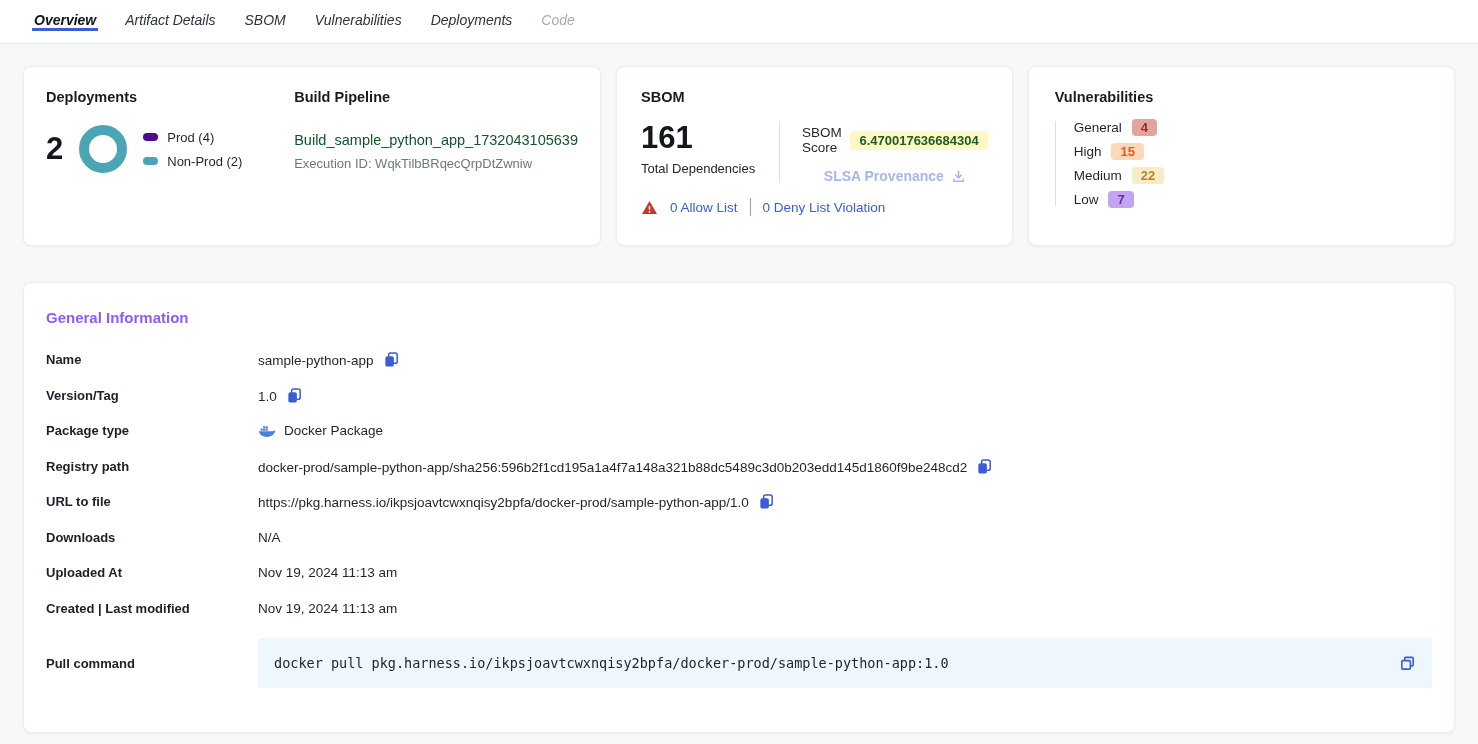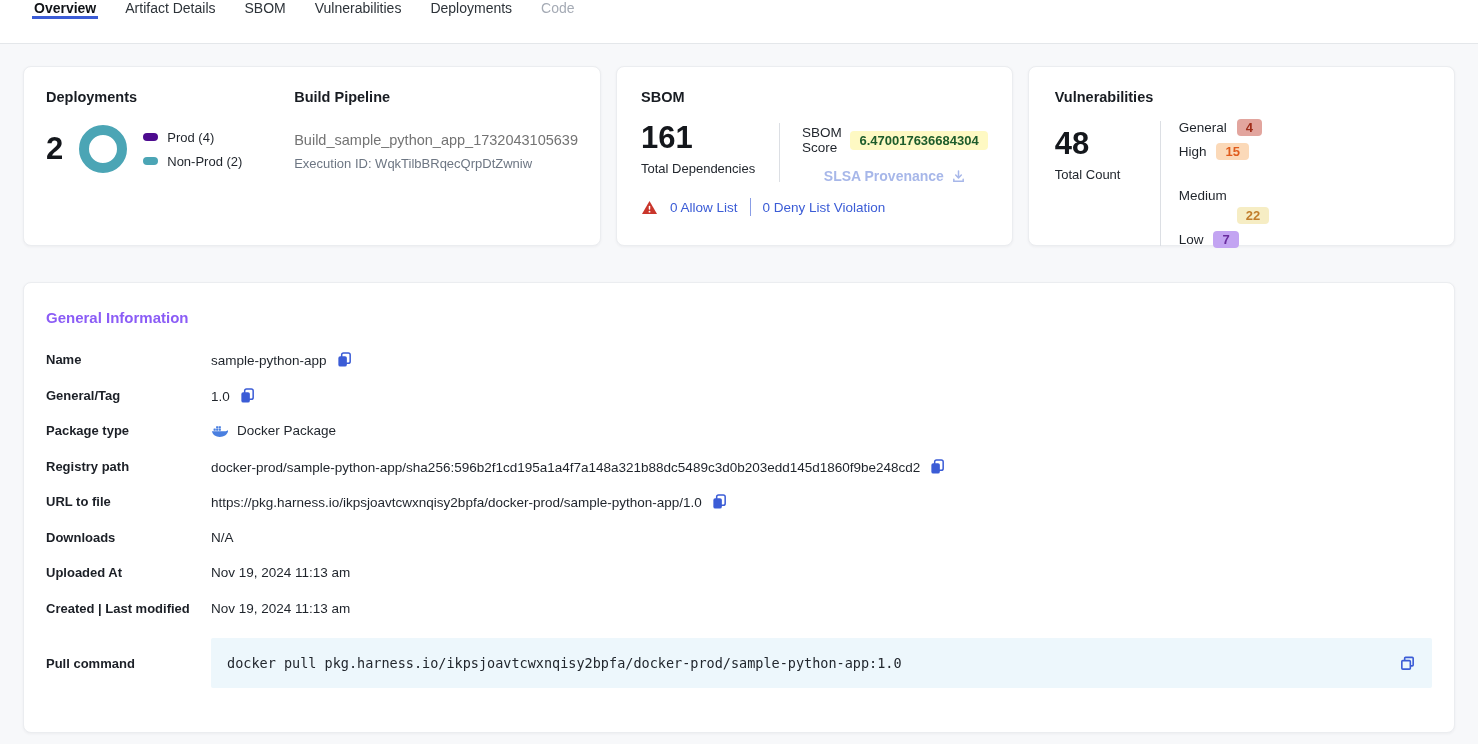--- a/index.html
+++ b/index.html
@@ -9,23 +9,24 @@
     background: #f7f8fa;
     color: #1f242b;
     overflow: hidden;
   }
   
   .tabbar {
     background: #fff;
     height: 44px;
     border-bottom: 1px solid #e4e7ea;
     display: flex;
-    align-items: flex-start;
+    align-items: center;
     padding-left: 32px;
     gap: 25px;
+    font-style: italic;
   }
   .tab {
     display: flex;
     align-items: center;
     font-size: 14px;
     color: #2d3339;
     cursor: pointer;
     border-bottom: 3px solid transparent;
     padding: 0 2px;
   }
@@ -53,21 +54,21 @@
     border: 10px solid #4ba5b5;
   }
   .legend { display: flex; flex-direction: column; gap: 9px; }
   .legend-item { display: flex; align-items: center; gap: 9px; font-size: 13px; color: #1f242b; }
   .swatch { width: 15px; height: 8px; border-radius: 4px; }
   .swatch.prod { background: #4d0b8f; }
   .swatch.nonprod { background: #4ba5b5; }
   .bp-col { flex: 1; padding-left: 22px; }
   .bp-link {
     display: inline-block; margin-top: 27px;
-    color: #737373; font-size: 14.5px; text-decoration: none; cursor: pointer;
+    color: #14532d; font-size: 14.5px; text-decoration: none; cursor: pointer;
   }
   .bp-exec { margin-top: 7px; color: #6d7683; font-size: 13px; }
 
   
   .card-sbom { width: 402px; height: 180px; padding: 22px 24px; }
   .sbom-mid { display: flex; align-items: stretch; margin-top: 16px; }
   .sbom-left { width: 138px; }
   .big-num { font-size: 31px; font-weight: 700; color: #14171c; line-height: 1.1; }
   .muted-label { font-size: 13px; color: #22272e; margin-top: 6px; }
   .vdivider { width: 1px; background: #dcdfe4; margin: 2px 0; }
@@ -94,27 +95,27 @@
   .vuln-mid { display: flex; margin-top: 14px; }
   .vuln-left { width: 105px; padding-top: 8px; }
   .vuln-list { padding-left: 18px; display: flex; flex-direction: column; gap: 7px; }
   .vuln-row { display: flex; align-items: center; gap: 10px; font-size: 13.5px; }
   .sev-badge {
     font-size: 13px; font-weight: 600;
     padding: 1px 9px; border-radius: 4px; min-width: 14px; text-align: center;
   }
   .sev-critical { background: #e2a59e; color: #9e2c19; }
   .sev-high { background: #fbd9b8; color: #e05c1c; }
-  .sev-medium { background: #f6edc4; color: #c17d2b; margin-top: 40px; }
+  .sev-medium { background: #f6edc4; color: #c17d2b; }
   .sev-low { background: #c3a4f2; color: #6a2c9e; }
 
   
   .card-general { margin-top: 36px; width: 1432px; min-height: 451px; padding: 26px 22px 28px; }
   .gi-title { font-size: 15px; font-weight: 700; color: #8b5cf6; margin-bottom: 16px; }
-  .gi-row { display: flex; align-items: center; min-height: 35.5px; }
+  .gi-row { display: flex; align-items: center; min-height: 35.5px; gap: 47px; }
   .gi-label { width: 165px; font-size: 13px; font-weight: 700; color: #1b1f26; flex: none; }
   .gi-value { font-size: 13.5px; color: #1f242b; display: flex; align-items: flex-end; gap: 9px; }
   .copy-btn { display: inline-flex; cursor: pointer; }
   .gi-pull { align-items: center; margin-top: 12px; }
   .pull-box {
     flex: 1; height: 50px; background: #edf7fc; border-radius: 2px;
     display: flex; align-items: center; justify-content: space-between;
     padding: 0 16px;
     font-family: "DejaVu Sans Mono", monospace;
     font-size: 13.5px; color: #22272e;
@@ -196,24 +197,20 @@
         </span>
         <a class="sbom-link">0 Allow List</a>
         <span class="link-sep"></span>
         <a class="sbom-link">0 Deny List Violation</a>
       </div>
     </div>
 
     <div class="card card-vuln">
       <div class="card-title">Vulnerabilities</div>
       <div class="vuln-mid">
-        <div class="vuln-left">
-          <div class="big-num">48</div>
-          <div class="muted-label">Total Count</div>
-        </div>
         <div class="vdivider"></div>
         <div class="vuln-list">
           <div class="vuln-row">
             <span>General</span>
             <span class="sev-badge sev-critical">4</span>
           </div>
           <div class="vuln-row">
             <span>High</span>
             <span class="sev-badge sev-high">15</span>
           </div>
@@ -240,21 +237,21 @@
         <span class="copy-btn">
           <svg width="17" height="17" viewBox="0 0 18 18">
               <rect x="6" y="2" width="9" height="11" rx="2" fill="none" stroke="#3b5cd6" stroke-width="1.6"></rect>
               <rect x="2.5" y="5.5" width="9" height="11" rx="2" fill="#3b5cd6"></rect>
             </svg>
         </span>
       </div>
     </div>
 
     <div class="gi-row">
-      <div class="gi-label">General/Tag</div>
+      <div class="gi-label">Version/Tag</div>
       <div class="gi-value">
         <span>1.0</span>
         <span class="copy-btn">
           <svg width="17" height="17" viewBox="0 0 18 18">
               <rect x="6" y="2" width="9" height="11" rx="2" fill="none" stroke="#3b5cd6" stroke-width="1.6"></rect>
               <rect x="2.5" y="5.5" width="9" height="11" rx="2" fill="#3b5cd6"></rect>
             </svg>
         </span>
       </div>
     </div>

